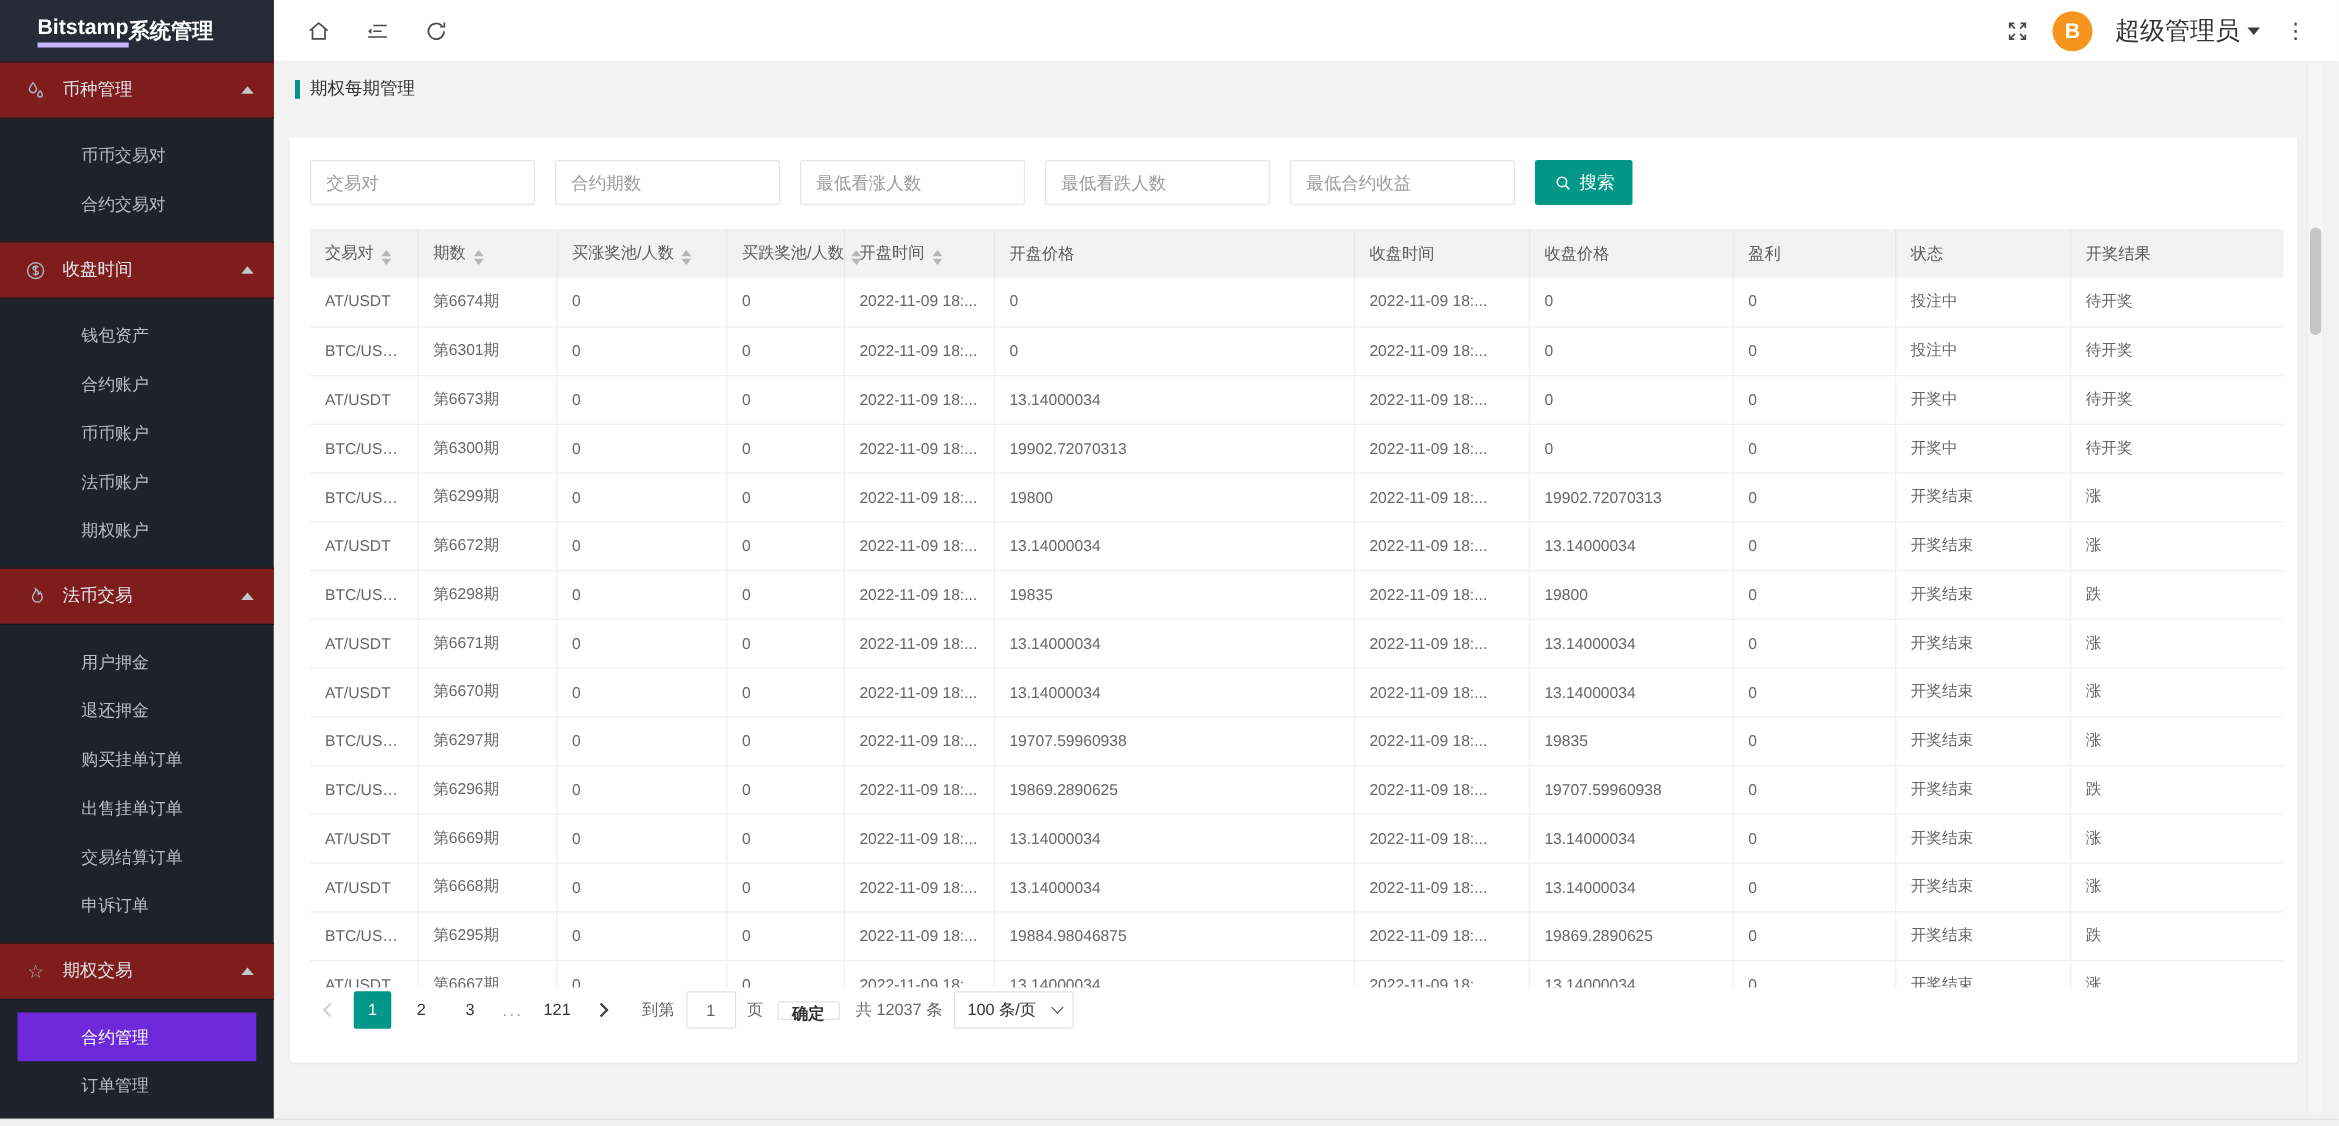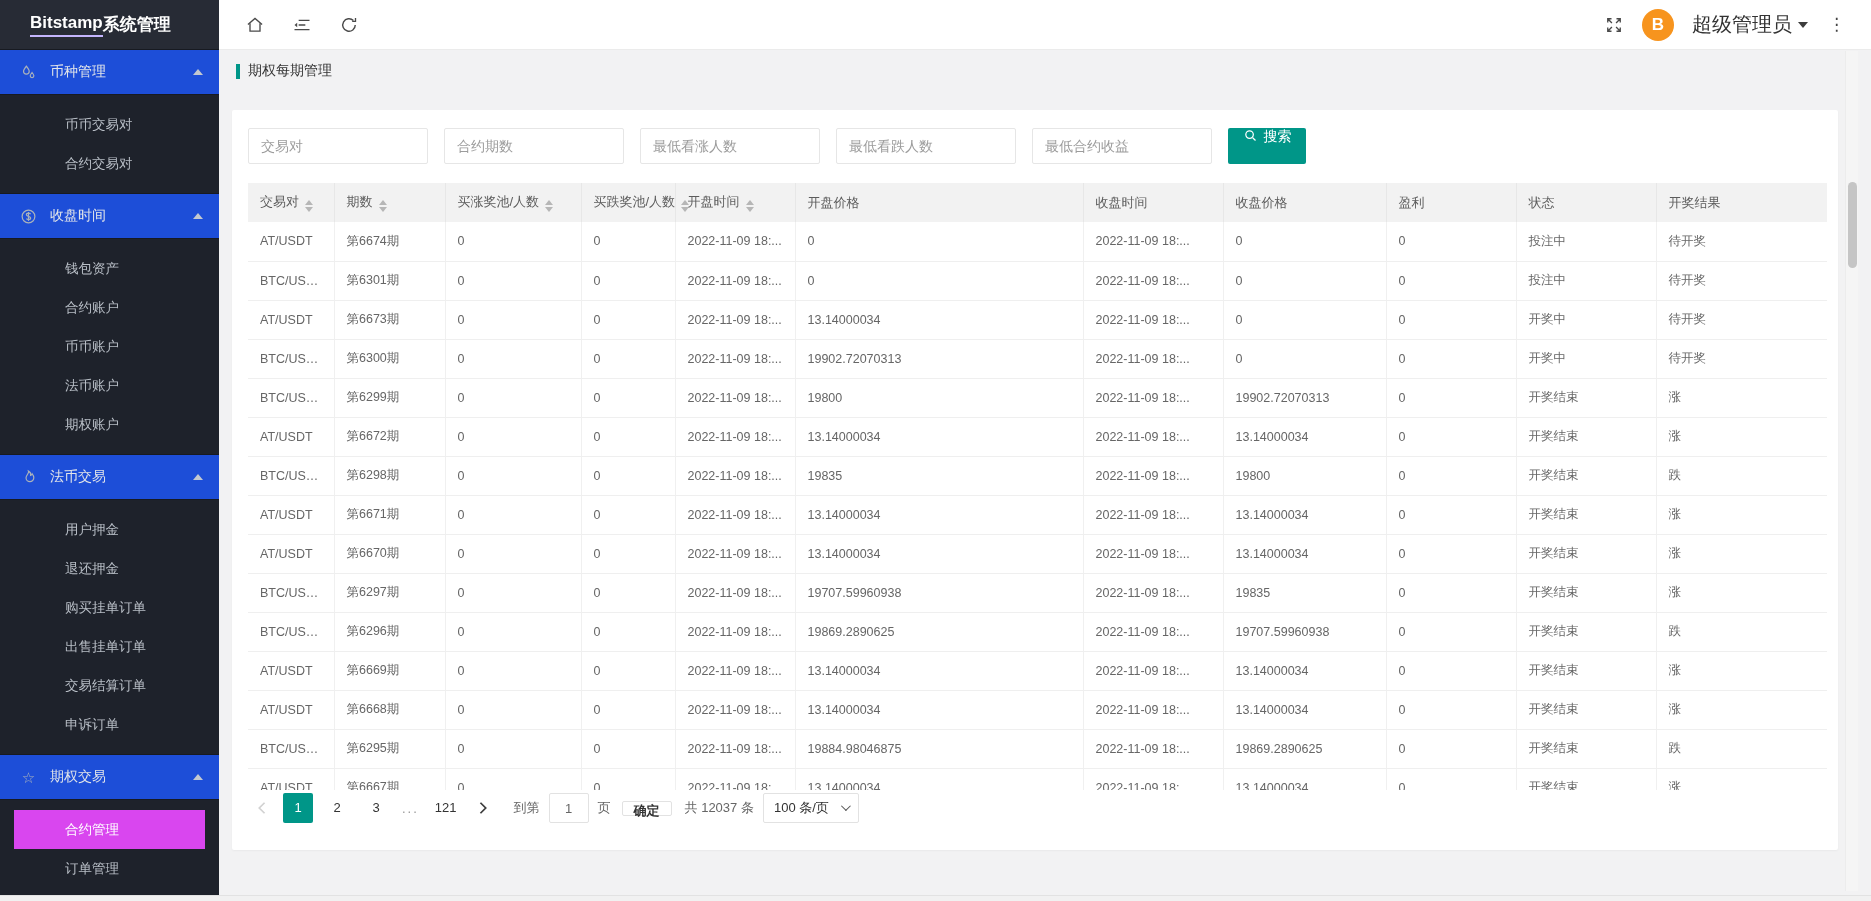--- a/index.html
+++ b/index.html
@@ -5,34 +5,34 @@
   * { margin:0; padding:0; box-sizing:border-box; }
   html,body { width:1871px; height:901px; }
   body {
     position:relative; overflow:hidden; background:#f2f2f3;
     font-family:"Liberation Sans","DejaVu Sans",sans-serif;
   }
   
   .sidebar { position:absolute; left:0; top:0; width:219px; height:901px; background:#1e222b; z-index:5; }
   .logo { height:49px; background:#272b35; display:flex; align-items:center; padding-left:30px;
           color:#ffffff; font-size:17px; font-weight:bold; white-space:nowrap; }
-  .logo .brand { border-bottom:2px solid #c4b5fd; padding-bottom:2px; }
+  .logo .brand { border-bottom:4px solid #c4b5fd; padding-bottom:2px; }
   .logo .brand-suffix { margin-left:0; }
   .group-header { height:46px; display:flex; align-items:center; padding:0 16px 0 20px;
-                  background:#1d4ed8; color:#e2e5e9; font-size:14px; cursor:pointer;
+                  background:#7f1d1d; color:#e2e5e9; font-size:14px; cursor:pointer;
                   border-top:1px solid #171a21; border-bottom:1px solid #171a21; }
   .group-header .gicon { width:17px; height:17px; margin-right:13px; color:#aab2bb; display:inline-flex; align-items:center; justify-content:center; }
   .group-header .gicon svg { width:17px; height:17px; }
   .group-header .star-glyph { font-size:15px; line-height:1; color:#aab2bb; }
   .arrow-up { margin-left:auto; width:0; height:0; border-left:5px solid transparent;
               border-right:5px solid transparent; border-bottom:6px solid #c3c8cf; }
   .submenu { padding:10px 14px; }
   .menu-item { height:39px; line-height:39px; padding-left:51px; color:#b9bfc7; font-size:13.5px;
                cursor:pointer; white-space:nowrap; }
-  .menu-item.active { background:#d946ef; color:#ffffff; }
+  .menu-item.active { background:#6d28d9; color:#ffffff; }
   
   .topbar { position:absolute; left:219px; top:0; right:0; height:50px; background:#ffffff;
             border-bottom:1px solid #ebebeb; z-index:4; }
   .topbar-left { display:flex; align-items:center; height:100%; padding-left:26px; gap:27px; }
   .tb-icon { width:20px; height:20px; color:#4a4a4a; cursor:pointer; display:inline-flex; }
   .tb-icon svg { width:20px; height:20px; }
   .topbar-right { position:absolute; right:0; top:0; height:100%; display:flex; align-items:center;
                   padding-right:24px; gap:18px; }
   .avatar { width:32px; height:32px; border-radius:50%; background:#f7941e; color:#fff;
             display:flex; align-items:center; justify-content:center; font-size:17px; font-weight:bold; cursor:pointer; }
@@ -48,21 +48,21 @@
   
   .card { position:absolute; left:232px; top:110px; width:1606px; height:740px; background:#ffffff;
           border-radius:2px; box-shadow:0 1px 2px rgba(0,0,0,.04); z-index:2; }
   
   .filter-bar { position:absolute; top:18px; left:16px; display:flex; gap:16px; }
   .filter-input { width:180px; height:36px; border:1px solid #e6e6e6; border-radius:2px;
                   padding:0 12px; font-size:14px; color:#333; outline:none;
                   font-family:"Liberation Sans","DejaVu Sans",sans-serif; }
   .filter-input::placeholder { color:#9c9c9c; opacity:1; }
   .search-btn { width:78px; height:36px; background:#009688; border:none; border-radius:2px;
-                color:#fff; font-size:14px; display:flex; justify-content:center;
+                color:#fff; font-size:14px; display:flex; align-items:center; justify-content:center;
                 gap:6px; cursor:pointer; font-family:"Liberation Sans","DejaVu Sans",sans-serif; }
   .search-btn svg { width:15px; height:15px; }
   
   .table-wrap { position:absolute; top:73px; left:16px; width:1579px; height:607px; overflow:hidden; }
   table { border-collapse:collapse; table-layout:fixed; width:1579px; }
   thead th { height:39px; background:#f2f2f2; font-weight:normal; font-size:13px; color:#5c5c5c;
              text-align:left; padding:0 12px; border-right:1px solid #e7e7e7; white-space:nowrap; }
   thead th:last-child { border-right:none; }
   tbody td { height:39px; font-size:12.5px; color:#666; padding:0 12px;
              border-bottom:1px solid #efefef; border-right:1px solid #f0f0f0;

